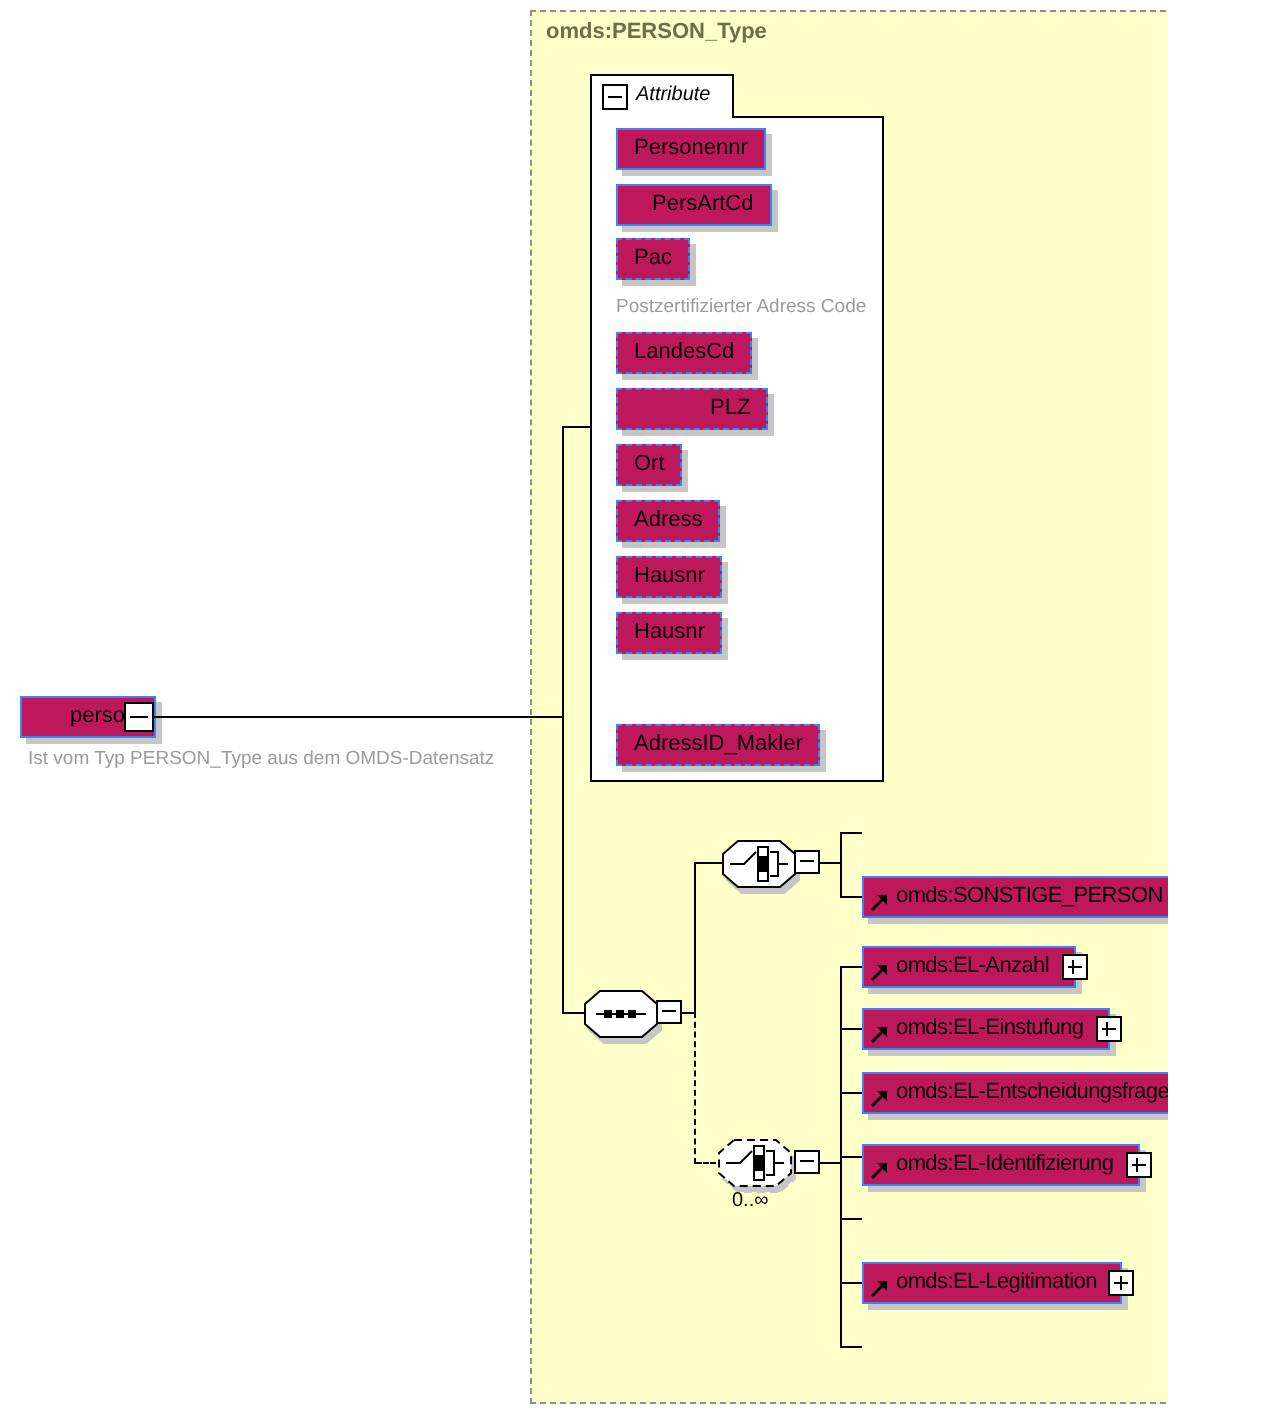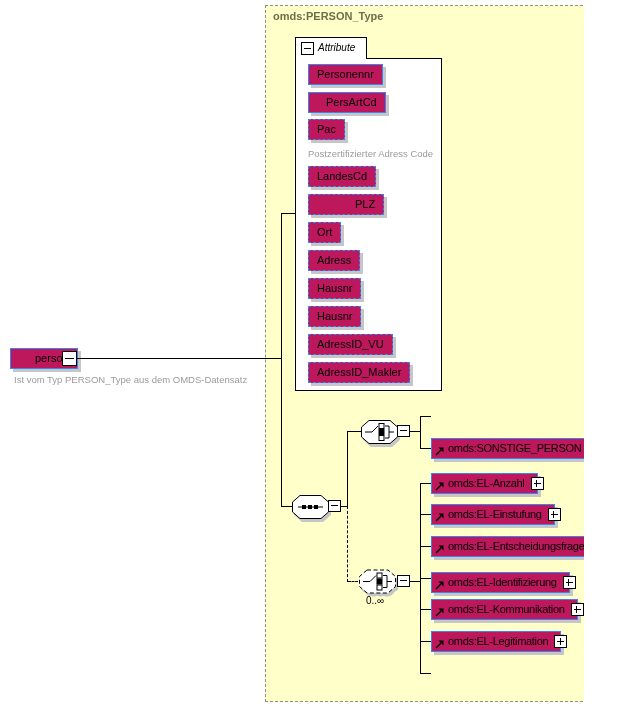--- a/index.html
+++ b/index.html
@@ -97,21 +97,20 @@
   <div class="nodebox attrbox" style="left:308px;top:64px;"><span>Personennr</span></div>
   <div class="nodebox attrbox" style="left:308px;top:92px;padding-left:17px;"><span>PersArtCd</span></div>
   <div class="nodebox attrbox optional" style="left:308px;top:119px;"><span>Pac</span></div>
   <div class="small-note" style="left:308px;top:148px;">Postzertifizierter Adress Code</div>
   <div class="nodebox attrbox optional" style="left:308px;top:166px;"><span>LandesCd</span></div>
   <div class="nodebox attrbox optional" style="left:308px;top:194px;padding-left:46px;"><span>PLZ</span></div>
   <div class="nodebox attrbox optional" style="left:308px;top:222px;text-align:center;"><span>Ort</span></div>
   <div class="nodebox attrbox optional" style="left:308px;top:250px;"><span>Adress</span></div>
   <div class="nodebox attrbox optional" style="left:308px;top:278px;text-align:right;"><span>Hausnr</span></div>
   <div class="nodebox attrbox optional" style="left:308px;top:306px;"><span>Hausnr</span></div>
-  <div class="nodebox attrbox optional" style="left:308px;top:334px;"><span>AdressID_VU</span></div>
   <div class="nodebox attrbox optional" style="left:308px;top:362px;"><span>AdressID_Makler</span></div>
 
   <svg class="octa" style="left:292px;top:495px;" width="37" height="24" viewBox="0 0 37 24">
     <polygon points="8,0.5 29,0.5 36.5,7 36.5,17 29,23.5 8,23.5 0.5,17 0.5,7" fill="#fff" stroke="#000"></polygon>
     <line x1="6" y1="12" x2="31" y2="12" stroke="#000"></line>
     <rect x="10" y="10" width="4" height="4" fill="#000"></rect>
     <rect x="16" y="10" width="4" height="4" fill="#000"></rect>
     <rect x="22" y="10" width="4" height="4" fill="#000"></rect>
   </svg>
   <div class="togglebox" style="left:328px;top:500px;width:13px;height:12px;"></div>
@@ -189,28 +188,20 @@
     <div class="togglebox plus"></div>
   </div>
   <div class="nodebox elbox" style="left:431px;top:572px;">
     <svg class="ne-arrow" width="9" height="9" viewBox="0 0 9 9">
       <path d="M1 8 L6 3" stroke="#000" stroke-width="1.4" fill="none"></path>
         <path d="M3.5 0.5 H8.5 V5.5 Z" fill="#000"></path>
     </svg>
     <span>omds:EL-Identifizierung</span>
     <div class="togglebox plus"></div>
   </div>
-  <div class="nodebox elbox" style="left:431px;top:599px;">
-    <svg class="ne-arrow" width="9" height="9" viewBox="0 0 9 9">
-      <path d="M1 8 L6 3" stroke="#000" stroke-width="1.4" fill="none"></path>
-        <path d="M3.5 0.5 H8.5 V5.5 Z" fill="#000"></path>
-    </svg>
-    <span>omds:EL-Kommunikation</span>
-    <div class="togglebox plus"></div>
-  </div>
   <div class="nodebox elbox" style="left:431px;top:631px;">
     <svg class="ne-arrow" width="9" height="9" viewBox="0 0 9 9">
       <path d="M1 8 L6 3" stroke="#000" stroke-width="1.4" fill="none"></path>
         <path d="M3.5 0.5 H8.5 V5.5 Z" fill="#000"></path>
     </svg>
     <span>omds:EL-Legitimation</span>
     <div class="togglebox plus"></div>
   </div>
 
 </div>

